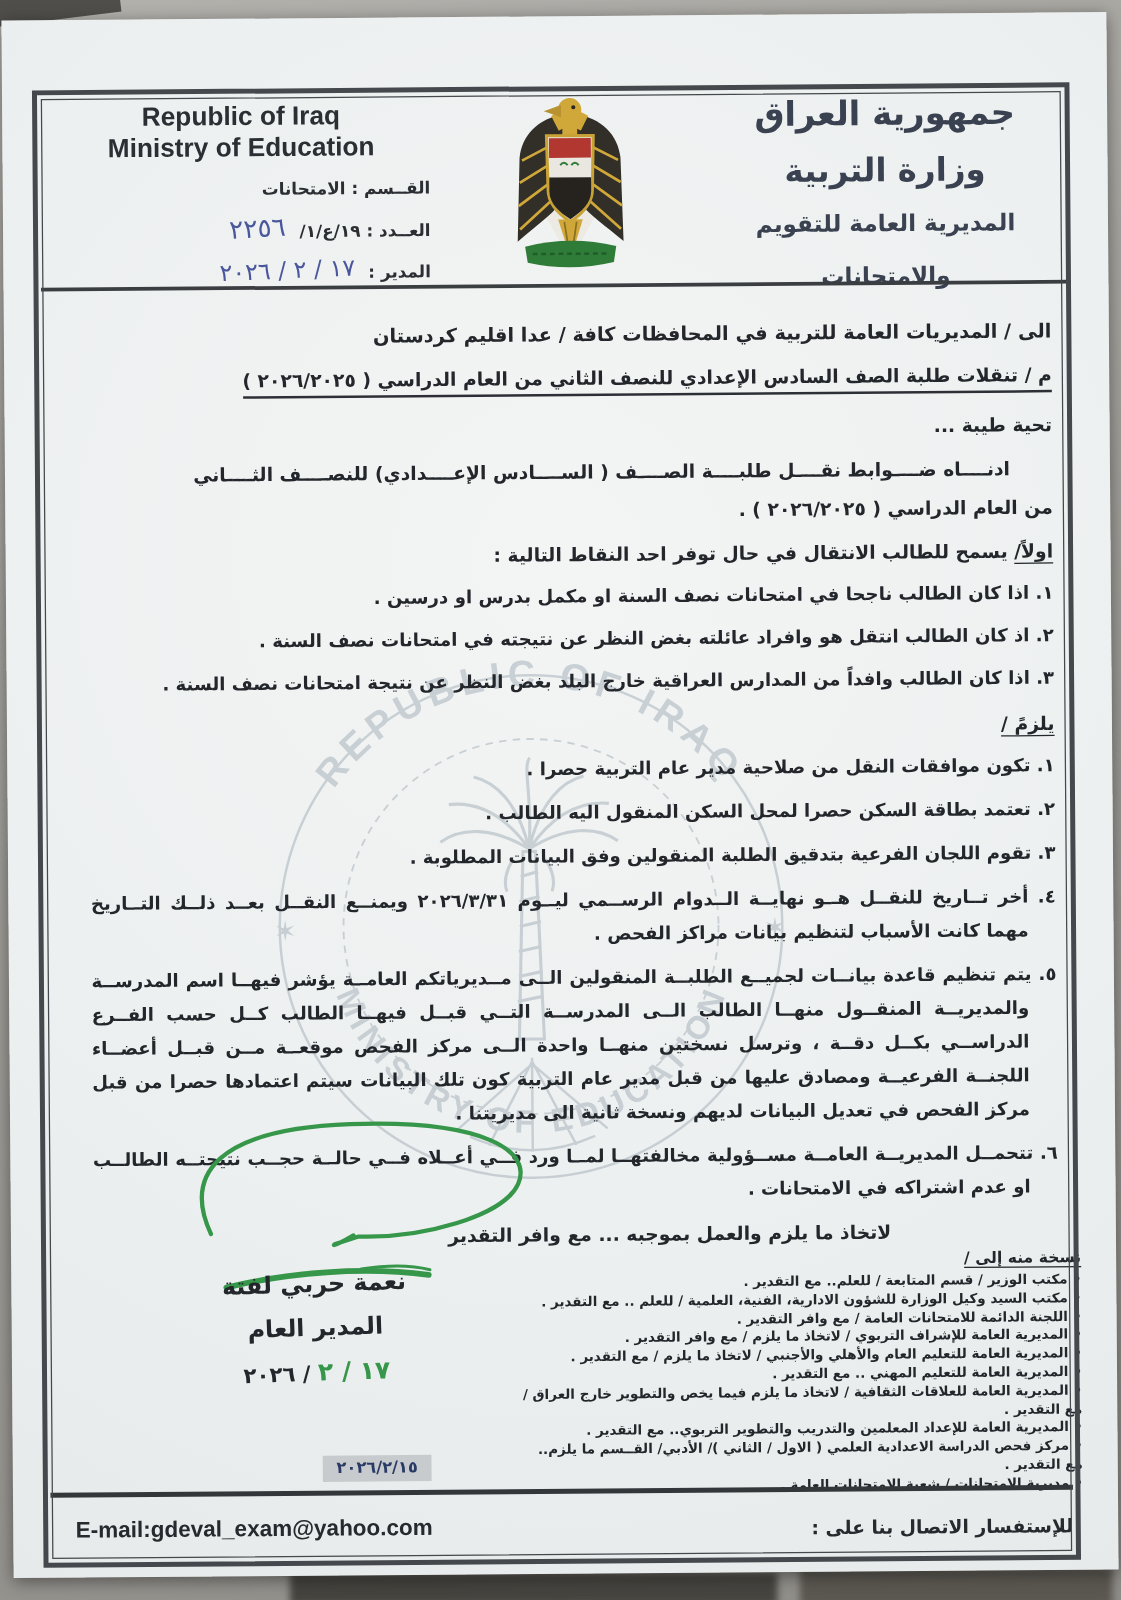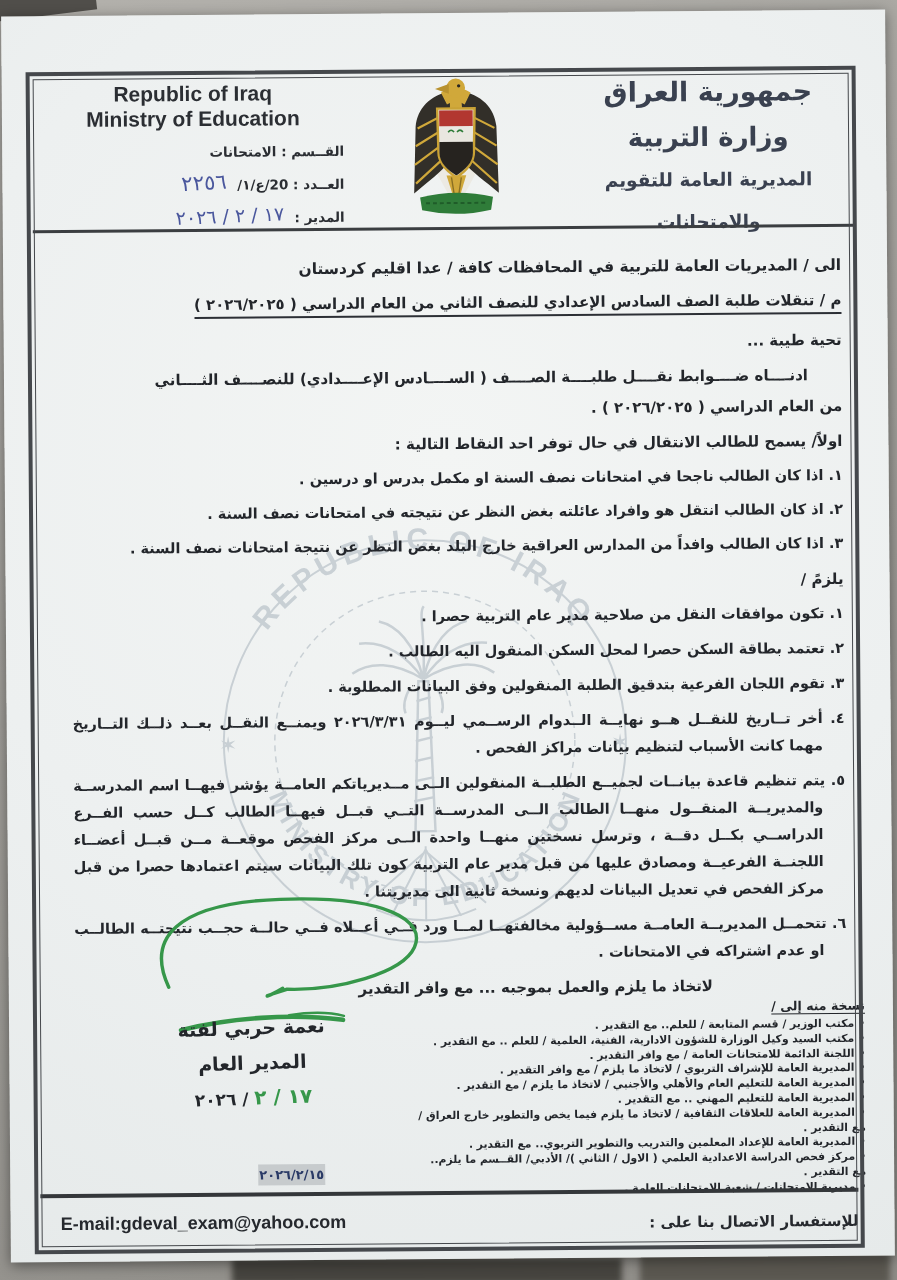--- a/index.html
+++ b/index.html
@@ -37,21 +37,21 @@
   .h-rule{position:absolute;top:214px;left:30px;width:822px;height:3px;background:#3b3e41;z-index:2;}
 
   
   .body-col{position:absolute;top:242px;left:66px;right:46px;direction:rtl;color:#23262b;font-weight:bold;z-index:2;}
   .to-line{font-size:15.5px;line-height:26px;margin-bottom:10px;}
   .subject-line{font-size:15px;line-height:24px;margin-bottom:16px;}
   .subject-line .u{border-bottom:2px solid #2c2f35;padding-bottom:3px;}
   .greeting{font-size:15px;line-height:24px;margin-bottom:8px;}
   .intro{font-size:15px;line-height:31px;white-space:pre-line;text-indent:34px;margin-bottom:6px;}
   .hd{font-size:15px;line-height:26px;margin:4px 0 4px;}
-  .hd .u{text-underline-offset:4px;}
+  .hd .u{text-decoration:underline;text-underline-offset:4px;}
   .list1 .li, .list2 .li{font-size:14.5px;line-height:26px;margin:8px 0;padding-right:22px;text-indent:-22px;}
   .list2 .li{text-align:justify;line-height:27px;margin:8px 0;}
   .hd2{margin-top:10px;}
   .closing{font-size:15px;line-height:26px;text-align:center;padding-left:150px;margin-top:2px;}
 
   
   .watermark{position:absolute;left:168px;top:478px;width:500px;height:500px;z-index:1;opacity:.55;pointer-events:none;}
 
   
   .green-marks{position:absolute;left:130px;top:872px;width:320px;height:152px;z-index:3;pointer-events:none;}
@@ -63,21 +63,21 @@
   .sig .date{font-size:17px;font-weight:bold;margin-top:12px;}
   .sig .g{color:#36974a;font-size:20px;}
 
   
   .cc{position:absolute;top:988px;right:28px;width:452px;direction:rtl;text-align:right;color:#23262b;z-index:2;}
   .cc-h{font-size:12.5px;font-weight:bold;text-decoration:underline;text-underline-offset:3px;margin-bottom:4px;}
   .cc .item{font-size:10.8px;font-weight:bold;line-height:14.8px;}
   .cc .blt{margin-left:4px;}
 
   
-  .stamp{position:absolute;left:248px;top:1150px;background:#c7cbcd;color:#2a3a66;font-size:13px;font-weight:bold;padding:3px 1px;z-index:2;}
+  .stamp{position:absolute;left:248px;top:1150px;background:#c7cbcd;color:#2a3a66;font-size:13px;font-weight:bold;padding:3px 11px;z-index:2;}
   .f-rule{position:absolute;top:1178px;left:30px;width:818px;height:4px;background:#34373a;z-index:2;}
   .f-email{position:absolute;top:1198px;left:50px;font-family:"Liberation Sans",sans-serif;font-weight:bold;font-size:18px;color:#26292e;z-index:2;}
   .f-contact{position:absolute;top:1202px;right:36px;direction:rtl;font-size:15px;font-weight:bold;color:#26292e;z-index:2;}
 </style>
 </head>
 <body>
 
 <div class="corner-tl"></div>
 <div class="blob-b1"></div>
 <div class="blob-b2"></div>
@@ -115,21 +115,21 @@
 
   <div class="h-english">
     <div>Republic of Iraq</div>
     <div>Ministry of Education</div>
   </div>
 
   <div class="h-fields" dir="rtl">
     <div class="row">القــسم : الامتحانات</div>
     <div class="row">
       <span>العــدد :</span>
-      <span>20/ع/١/</span>
+      <span>١٩/ع/١/</span>
       <span class="hand">٢٢٥٦</span>
     </div>
     <div class="row">
       <span>المدير :</span>
       <span class="hand date">١٧ / ٢ / ٢٠٢٦</span>
     </div>
   </div>
 
   <svg class="h-emblem" viewBox="0 0 130 150">
     <polygon points="42,98 88,98 65,140" fill="#eceae3"></polygon>

